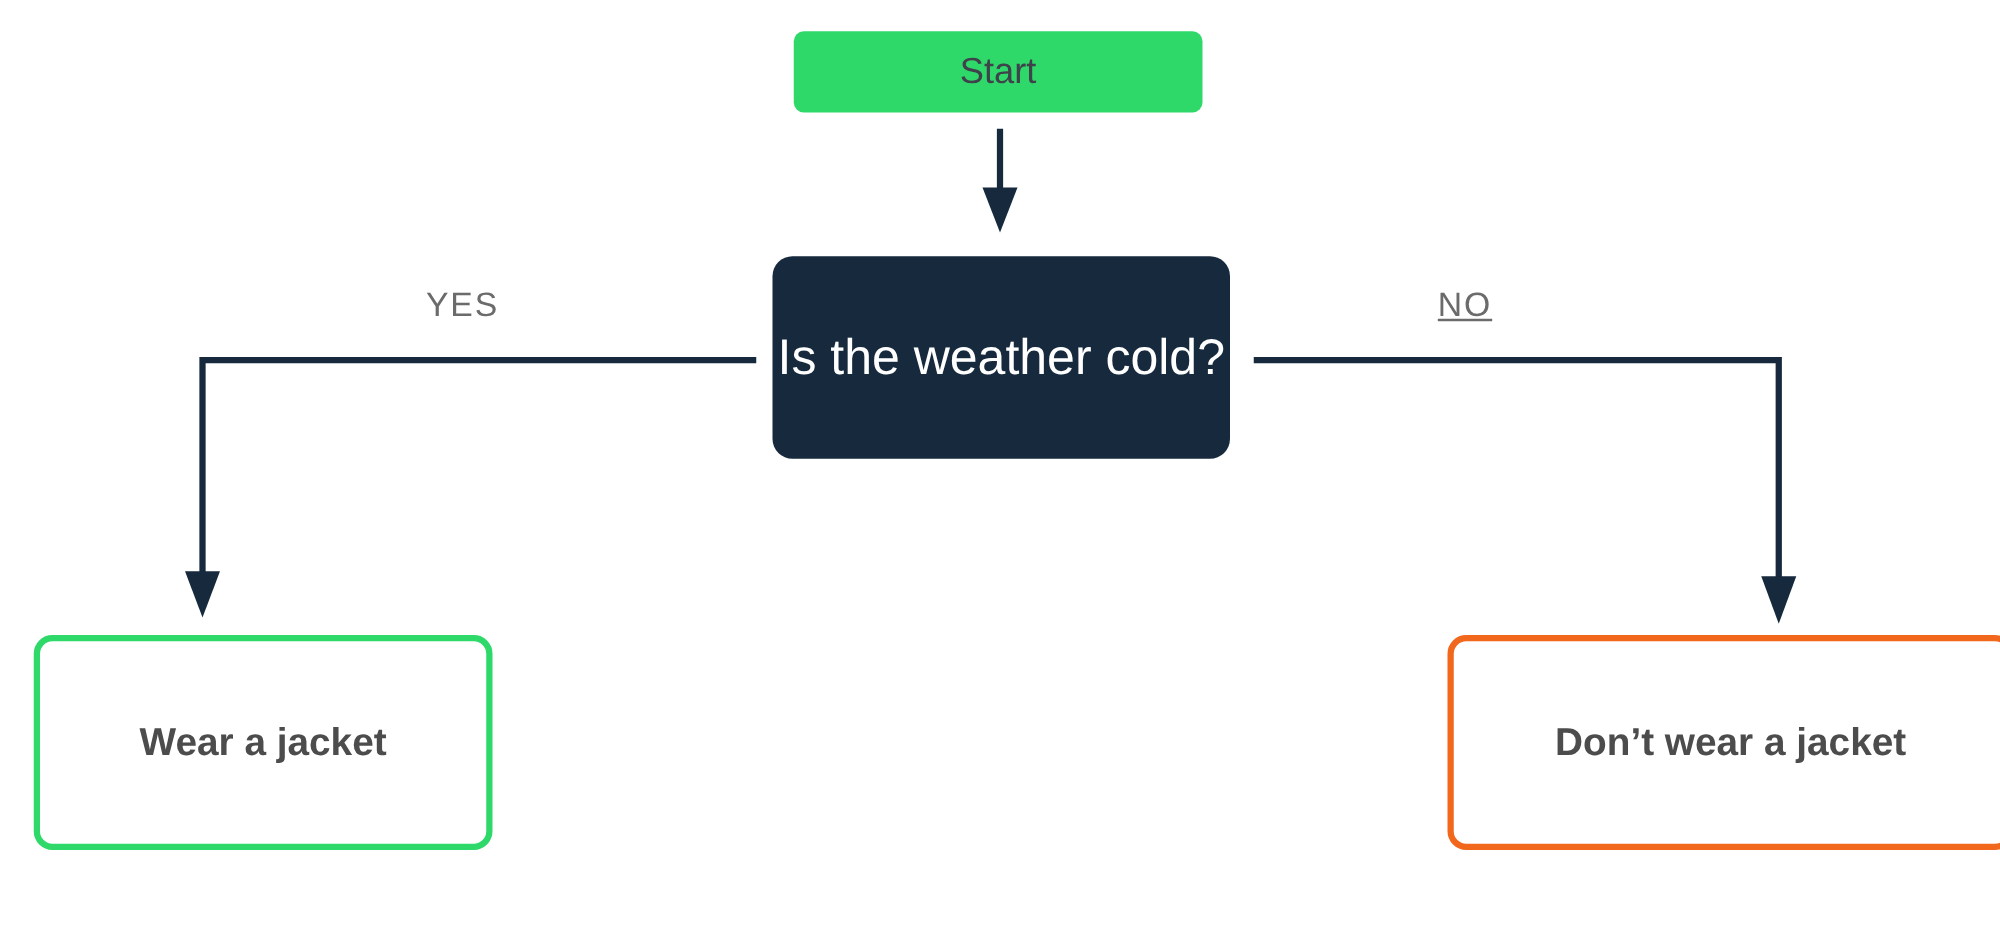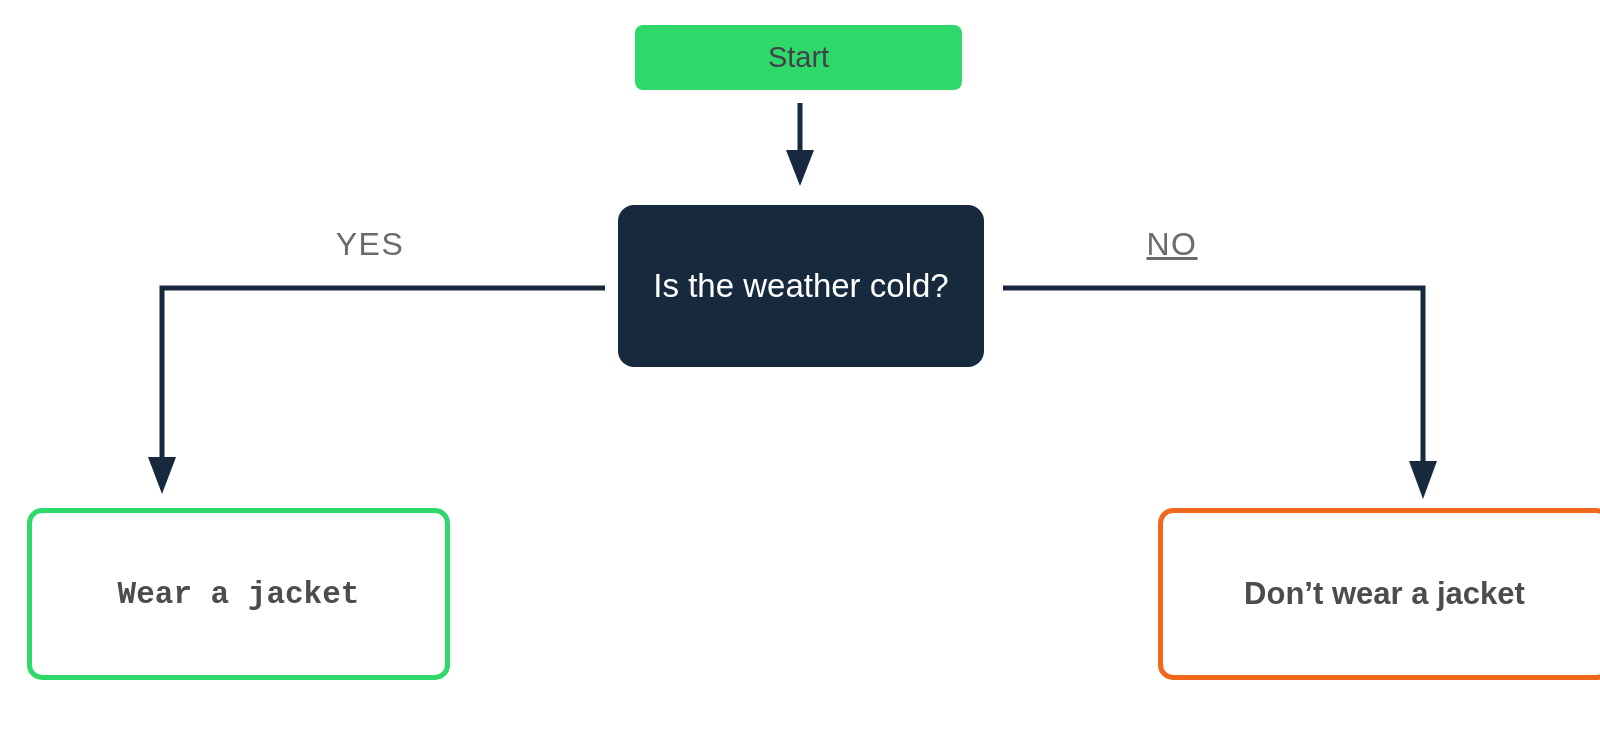--- a/index.html
+++ b/index.html
@@ -51,51 +51,50 @@
     font-weight: 500;
   }
   .node-decision {
     left: 618px;
     top: 205px;
     width: 366px;
     height: 162px;
     background: var(--navy, #16293d);
     border-radius: 16px;
     color: var(--decision-text, #ffffff);
-    font-size: 33px;
+    font-size: 40px;
     font-weight: 400;
   }
   .node-result {
     top: 508px;
     height: 172px;
     background: #ffffff;
     border-radius: 15px;
     color: var(--result-text, #4c4c4c);
     font-size: 31px;
     font-weight: 700;
   }
   .node-result-yes {
     left: 27px;
-    width: 423px;
+    width: 367px;
     border: 5px solid var(--green, #2ed96a);
-    font-family: Liberation Mono, monospace;
   }
   .node-result-no {
     left: 1158px;
     width: 453px;
     border: 5px solid var(--orange, #f1681d);
   }
   .edge-label {
     position: absolute;
     width: 140px;
     top: 228px;
     line-height: 32px;
     text-align: center;
     color: var(--edge-label, #6b6b6b);
-    font-size: 32px;
+    font-size: 27px;
     font-weight: 400;
     letter-spacing: 1.5px;
   }
   .edge-label-yes { left: 300px; }
   .edge-label-no  { left: 1102px; text-decoration: underline; }
 </style>
 </head>
 <body>
 
 <div class="canvas">

